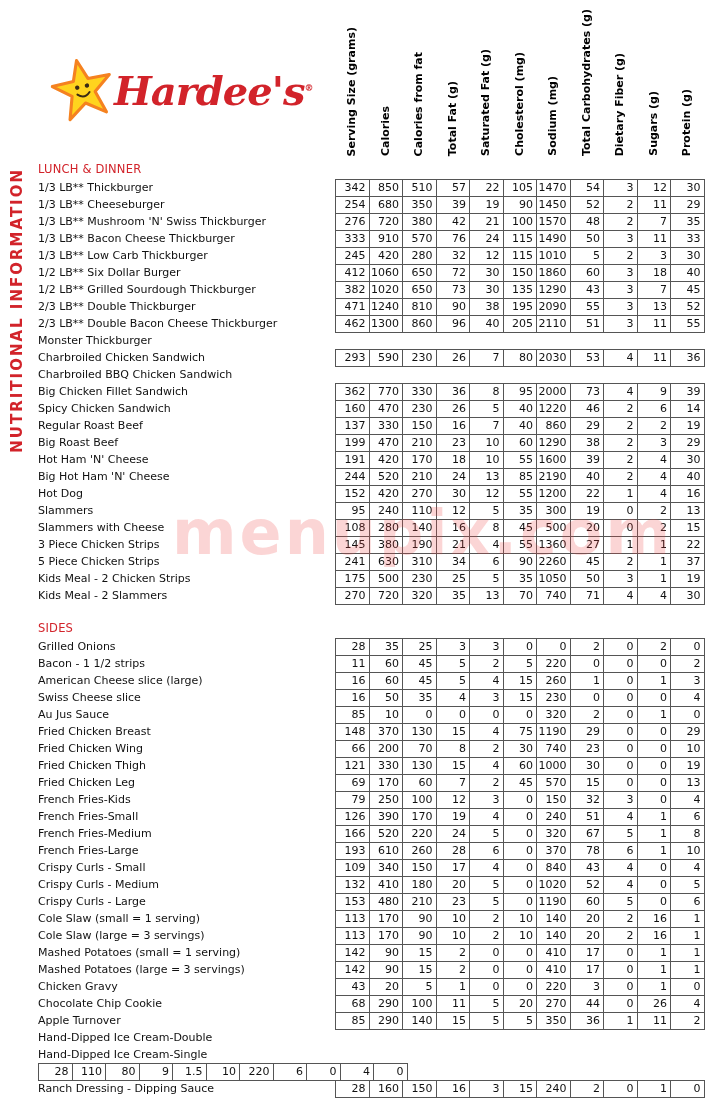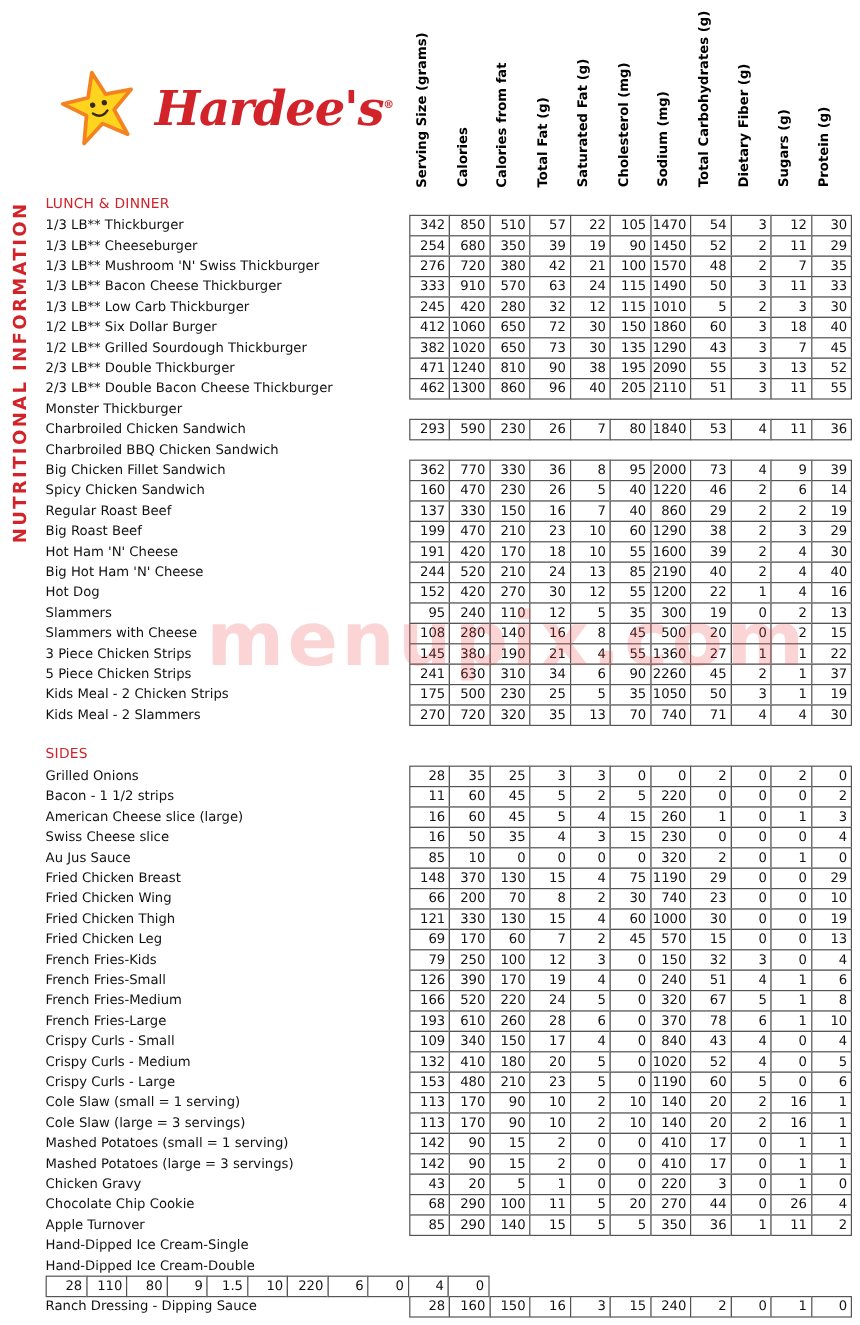--- a/index.html
+++ b/index.html
@@ -9,21 +9,21 @@
     position:relative;
     background:#ffffff;
     font-family:"DejaVu Sans", sans-serif;
     color:#111;
     overflow:hidden;
   }
 
   
   .logo {
     position:absolute; top:58px; left:52px;
-    display:flex; align-items:center; gap:15px;
+    display:flex; align-items:center; gap:0;
   }
   .logo .star { transform:rotate(-12deg); }
   .brand-text {
     font-family:"DejaVu Serif", serif;
     font-style:italic; font-weight:bold;
     font-size:40px; color:#d2232a;
     letter-spacing:-1px; line-height:1;
   }
   .reg-mark { font-size:9px; color:#d2232a; vertical-align:super; font-style:normal; }
 
@@ -54,21 +54,21 @@
 
   
   .content {
     position:absolute; left:38px; top:162px; width:672px;
   }
   .section + .section { margin-top:16px; }
   .section-title {
     color:#d2232a; font-weight:normal; font-size:11.5px;
     height:16px; margin-bottom:2px; letter-spacing:0.2px;
   }
-  .row { display:flex; height:18px; margin-top:-1px;justify-content:space-between; }
+  .row { display:flex; height:18px; margin-top:-1px; }
   .section .row:first-of-type { margin-top:0; }
   .row-name {
     width:297px; font-size:11px; line-height:17px;
     white-space:nowrap; overflow:hidden;
   }
   .cells { display:flex; }
   .cell {
     width:34.5px; margin-left:-1px;
     border:1px solid #555;
     background:#fff;
@@ -192,21 +192,21 @@
           <div class="cell">7</div>
           <div class="cell">35</div>
         </div>
       </div>
       <div class="row">
         <div class="row-name">1/3 LB** Bacon Cheese Thickburger</div>
         <div class="cells">
           <div class="cell">333</div>
           <div class="cell">910</div>
           <div class="cell">570</div>
-          <div class="cell">63</div>
+          <div class="cell">76</div>
           <div class="cell">24</div>
           <div class="cell">115</div>
           <div class="cell">1490</div>
           <div class="cell">50</div>
           <div class="cell">3</div>
           <div class="cell">11</div>
           <div class="cell">33</div>
         </div>
       </div>
       <div class="row">
@@ -295,21 +295,21 @@
       </div>
       <div class="row">
         <div class="row-name">Charbroiled Chicken Sandwich</div>
         <div class="cells">
           <div class="cell">293</div>
           <div class="cell">590</div>
           <div class="cell">230</div>
           <div class="cell">26</div>
           <div class="cell">7</div>
           <div class="cell">80</div>
-          <div class="cell">1840</div>
+          <div class="cell">2030</div>
           <div class="cell">53</div>
           <div class="cell">4</div>
           <div class="cell">11</div>
           <div class="cell">36</div>
         </div>
       </div>
       <div class="row">
         <div class="row-name">Charbroiled BBQ Chicken Sandwich</div>
         <div class="cells"></div>
       </div>
@@ -886,25 +886,25 @@
           <div class="cell">5</div>
           <div class="cell">5</div>
           <div class="cell">350</div>
           <div class="cell">36</div>
           <div class="cell">1</div>
           <div class="cell">11</div>
           <div class="cell">2</div>
         </div>
       </div>
       <div class="row">
+        <div class="row-name">Hand-Dipped Ice Cream-Double</div>
+        <div class="cells"></div>
+      </div>
+      <div class="row">
         <div class="row-name">Hand-Dipped Ice Cream-Single</div>
-        <div class="cells"></div>
-      </div>
-      <div class="row">
-        <div class="row-name">Hand-Dipped Ice Cream-Double</div>
         <div class="cells"></div>
       </div>
       <div class="row">
         <div class="cells">
           <div class="cell">28</div>
           <div class="cell">110</div>
           <div class="cell">80</div>
           <div class="cell">9</div>
           <div class="cell">1.5</div>
           <div class="cell">10</div>

